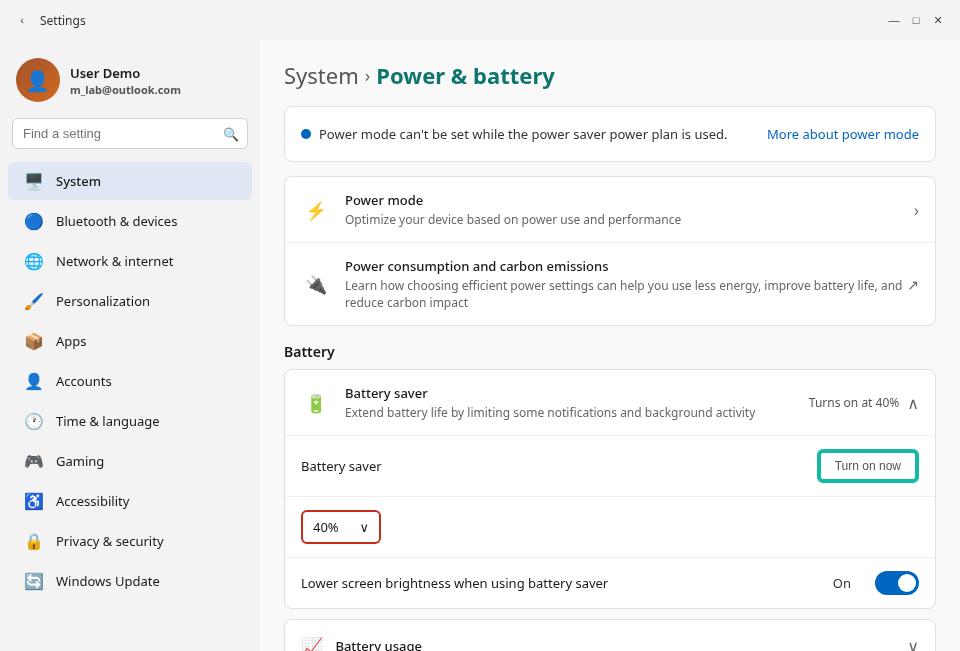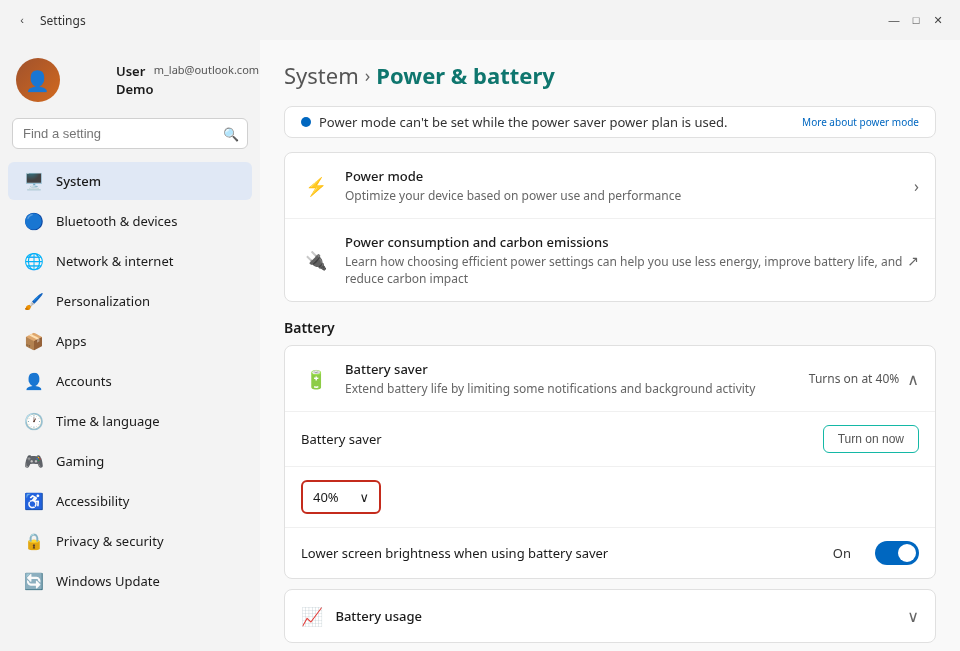--- a/index.html
+++ b/index.html
@@ -12,45 +12,45 @@
     .title-bar-controls { display: flex; gap: 2px; }
     .title-text { font-size: 12px; color: #333; }
     
     
     .app-body { display: flex; flex: 1; overflow: hidden; }
     
     
     .sidebar { width: 260px; background: #f3f3f3; display: flex; flex-direction: column; padding: 8px 0; flex-shrink: 0; overflow-y: auto; }
     .user-section { display: flex; align-items: center; gap: 10px; padding: 10px 16px 16px 16px; }
     .avatar { width: 44px; height: 44px; border-radius: 50%; background: linear-gradient(135deg, #a0522d, #d2691e); display: flex; align-items: center; justify-content: center; font-size: 20px; color: white; flex-shrink: 0; }
-    .user-info { display: flex; flex-direction: row; margin-left: 46px; }
+    .user-info { display: flex; flex-direction: column; }
     .user-name { font-size: 13px; font-weight: 600; color: #1a1a1a; }
-    .user-email { font-size: 11px; color: #555; }
+    .user-email { font-size: 11px; color: #555; font-weight: bold; }
     
     .search-box { margin: 0 12px 12px 12px; position: relative; }
     .search-box input { width: 100%; padding: 7px 32px 7px 10px; border: 1px solid #d0d0d0; border-radius: 6px; background: white; font-size: 13px; color: #333; outline: none; }
     .search-icon-box { position: absolute; right: 8px; top: 50%; transform: translateY(-50%); color: #666; font-size: 13px; }
     
     .nav-item { display: flex; align-items: center; gap: 12px; padding: 9px 16px; cursor: pointer; border-radius: 6px; margin: 1px 8px; font-size: 13px; color: #1a1a1a; }
     .nav-item.active { background: #e0e8f5; font-weight: 500; }
     .nav-item .nav-icon { width: 20px; height: 20px; display: flex; align-items: center; justify-content: center; font-size: 16px; flex-shrink: 0; }
     
     
     .content { flex: 1; background: #f9f9f9; overflow-y: auto; padding: 20px 24px; }
     
     .breadcrumb { display: flex; align-items: center; gap: 6px; font-size: 22px; color: #333; margin-bottom: 16px; }
     .breadcrumb-parent { color: #555; font-weight: 400; cursor: pointer; }
     .breadcrumb-sep { color: #666; font-size: 18px; }
     .breadcrumb-current { font-weight: 700; color: #0f766e; }
     
     
-    .info-banner { background: white; border: 1px solid #e0e0e0; border-radius: 8px; padding: 6px 16px; display: flex; align-items: center; justify-content: space-between; margin-bottom: 14px; }
+    .info-banner { background: white; border: 1px solid #e0e0e0; border-radius: 8px; padding: 18px 16px; display: flex; align-items: flex-start; justify-content: space-between; margin-bottom: 14px; }
     .info-banner-left { display: flex; align-items: center; gap: 8px; font-size: 13px; color: #333; }
     .info-dot { width: 10px; height: 10px; background: #0067c0; border-radius: 50%; flex-shrink: 0; }
-    .info-link { color: #0067c0; font-size: 10px; cursor: pointer; text-decoration: none; }
+    .info-link { color: #0067c0; font-size: 13px; cursor: pointer; text-decoration: none; }
     
     
     .setting-card { background: white; border: 1px solid #e0e0e0; border-radius: 8px; margin-bottom: 10px; overflow: hidden; }
     .setting-row { display: flex; align-items: center; padding: 14px 16px; border-bottom: 1px solid #f0f0f0; }
     .setting-row:last-child { border-bottom: none; }
     .setting-icon { width: 32px; height: 32px; display: flex; align-items: center; justify-content: center; font-size: 18px; flex-shrink: 0; margin-right: 12px; color: #555; }
     .setting-text { flex: 1; }
     .setting-title { font-size: 13px; font-weight: 500; color: #1a1a1a; }
     .setting-desc { font-size: 12px; color: #666; margin-top: 2px; }
     .setting-action { display: flex; align-items: center; gap: 8px; font-size: 12px; color: #555; }
@@ -61,21 +61,21 @@
     .section-header { font-size: 14px; font-weight: 600; color: #1a1a1a; margin: 16px 0 8px 0; }
     
     .battery-card { background: white; border: 1px solid #e0e0e0; border-radius: 8px; margin-bottom: 10px; overflow: hidden; }
     .battery-main-row { display: flex; align-items: center; padding: 14px 16px; cursor: pointer; }
     .battery-sub-rows { border-top: 1px solid #f0f0f0; }
     .battery-sub-row { display: flex; align-items: center; justify-content: space-between; padding: 13px 16px; border-bottom: 1px solid #f0f0f0; }
     .battery-sub-row:last-child { border-bottom: none; }
     .battery-sub-label { font-size: 13px; color: #1a1a1a; }
     
     
-    .turn-on-btn { padding: 6px 14px; border: 1px solid #14b8a6; border-radius: 6px; background: white; font-size: 12px; color: #555; cursor: pointer; }
+    .turn-on-btn { padding: 6px 14px; border: 4px solid #14b8a6; border-radius: 6px; background: white; font-size: 12px; color: #555; cursor: pointer; }
     
     
     .dropdown-select { padding: 6px 10px; border: 2px solid #c42b1c; border-radius: 6px; background: white; font-size: 13px; color: #1a1a1a; cursor: pointer; display: flex; align-items: center; gap: 20px; min-width: 80px; justify-content: space-between; }
     
     
     .toggle-wrapper { display: flex; align-items: center; gap: 24px; }
     .toggle-label { font-size: 13px; color: #333; }
     .toggle { width: 44px; height: 24px; background: #0067c0; border-radius: 12px; position: relative; cursor: pointer; }
     .toggle-knob { width: 18px; height: 18px; background: white; border-radius: 50%; position: absolute; top: 3px; right: 3px; transition: right 0.2s; }
     

